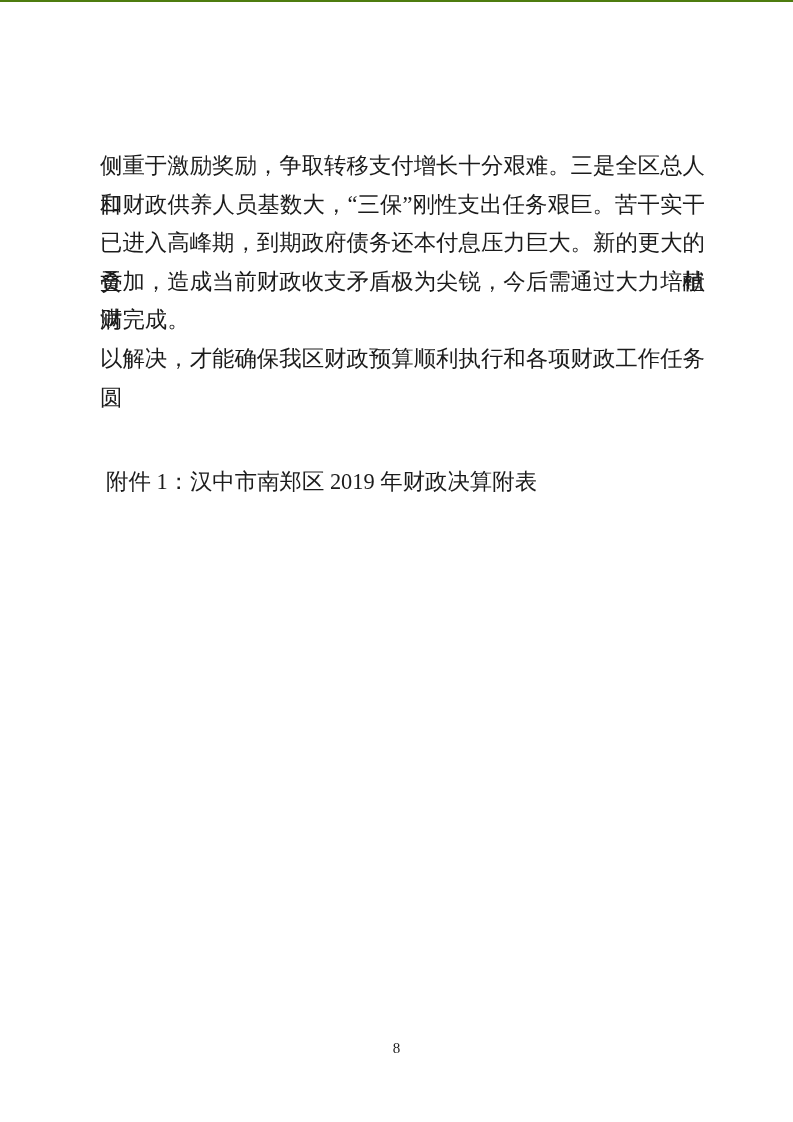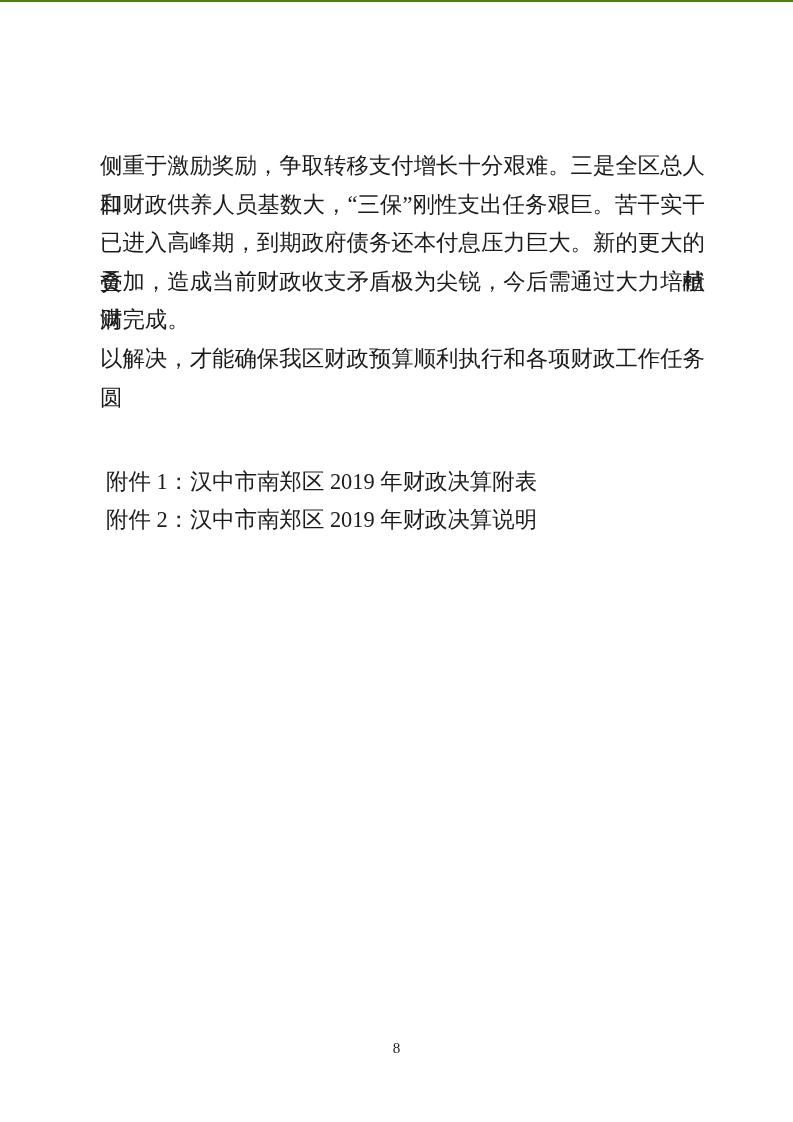--- a/index.html
+++ b/index.html
@@ -66,19 +66,18 @@
       <div class="line just">和财政供养人员基数大，“三保”刚性支出任务艰巨。苦干实干</div>
       <div class="line just">已进入高峰期，到期政府债务还本付息压力巨大。新的更大的贡献</div>
       <div class="line just">叠加，造成当前财政收支矛盾极为尖锐，今后需通过大力培植财</div>
       <div class="line">满完成。</div>
       <div class="line just">以解决，才能确保我区财政预算顺利执行和各项财政工作任务圆</div>
     </div>
 
 
     <div class="attachments">
       <div class="line">附件 1：汉中市南郑区 2019 年财政决算附表</div>
-      <div class="line">附件 2：汉中市南郑区 2019 年财政决算说明</div>
     </div>
 
   </div>
 
   <div class="page-number">8</div>
 </div>
 
 </body></html>

